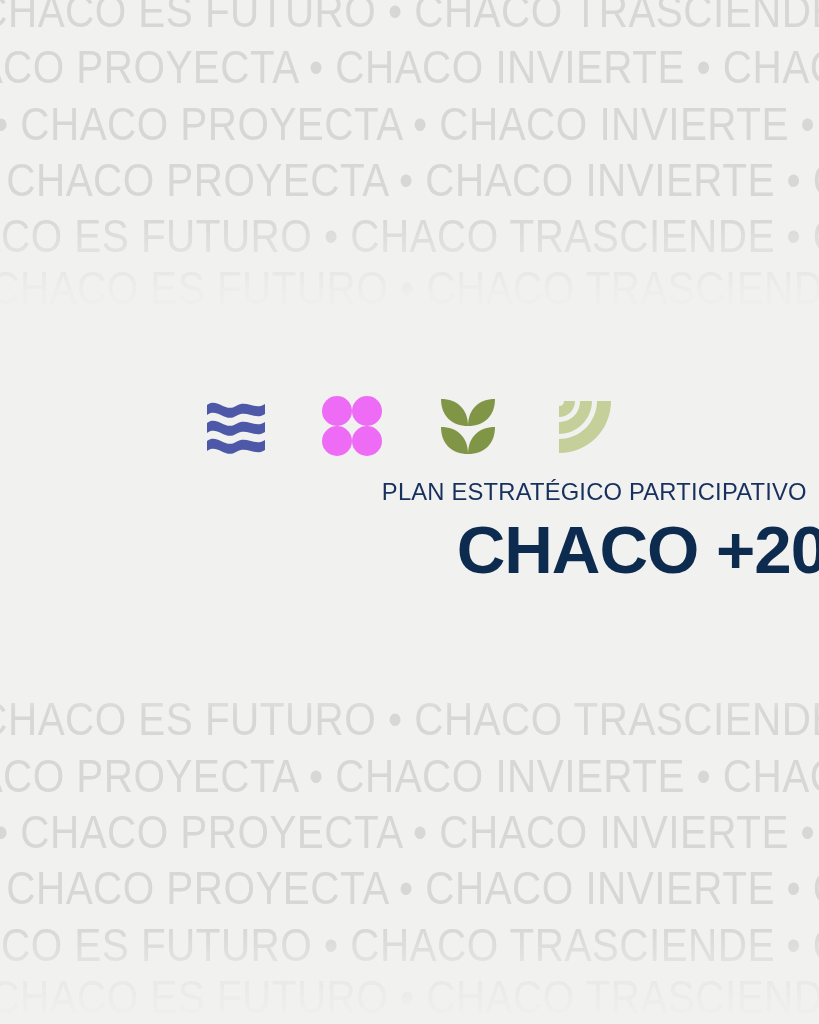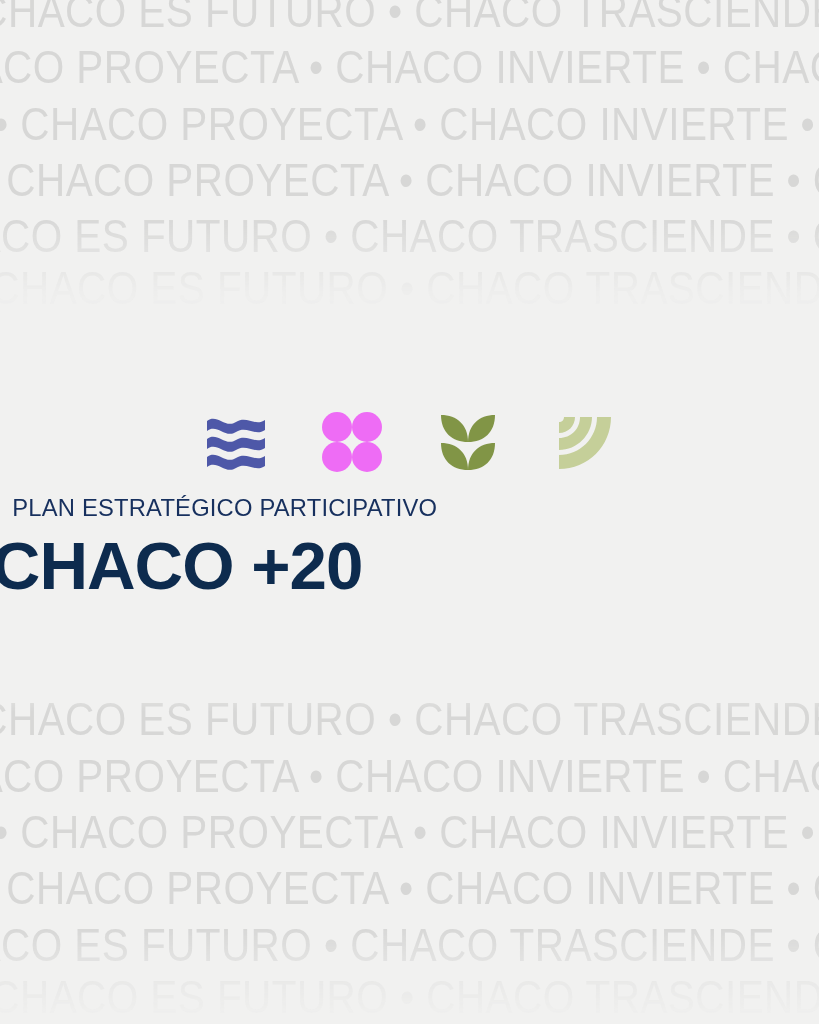--- a/index.html
+++ b/index.html
@@ -64,23 +64,23 @@
     width: 819px; height: 364px;
     overflow: hidden;
     -webkit-mask-image: linear-gradient(to bottom, rgba(0,0,0,0) 0px, rgba(0,0,0,0.35) 24px, rgba(0,0,0,1) 52px, rgba(0,0,0,1) 268px, rgba(0,0,0,0.30) 320px, rgba(0,0,0,0.06) 352px, rgba(0,0,0,0) 364px);
     mask-image: linear-gradient(to bottom, rgba(0,0,0,0) 0px, rgba(0,0,0,0.35) 24px, rgba(0,0,0,1) 52px, rgba(0,0,0,1) 268px, rgba(0,0,0,0.30) 320px, rgba(0,0,0,0.06) 352px, rgba(0,0,0,0) 364px);
   }
 
   
   #logo {
     position: absolute;
     left: 0;
-    top: 408px;
+    top: 392px;
     width: 819px;
-    text-align: left;
+    text-align: right;
   }
 
   #icon-row {
     display: flex;
     justify-content: center;
     align-items: center;
     gap: 50px;
     height: 68px;
   }
 

